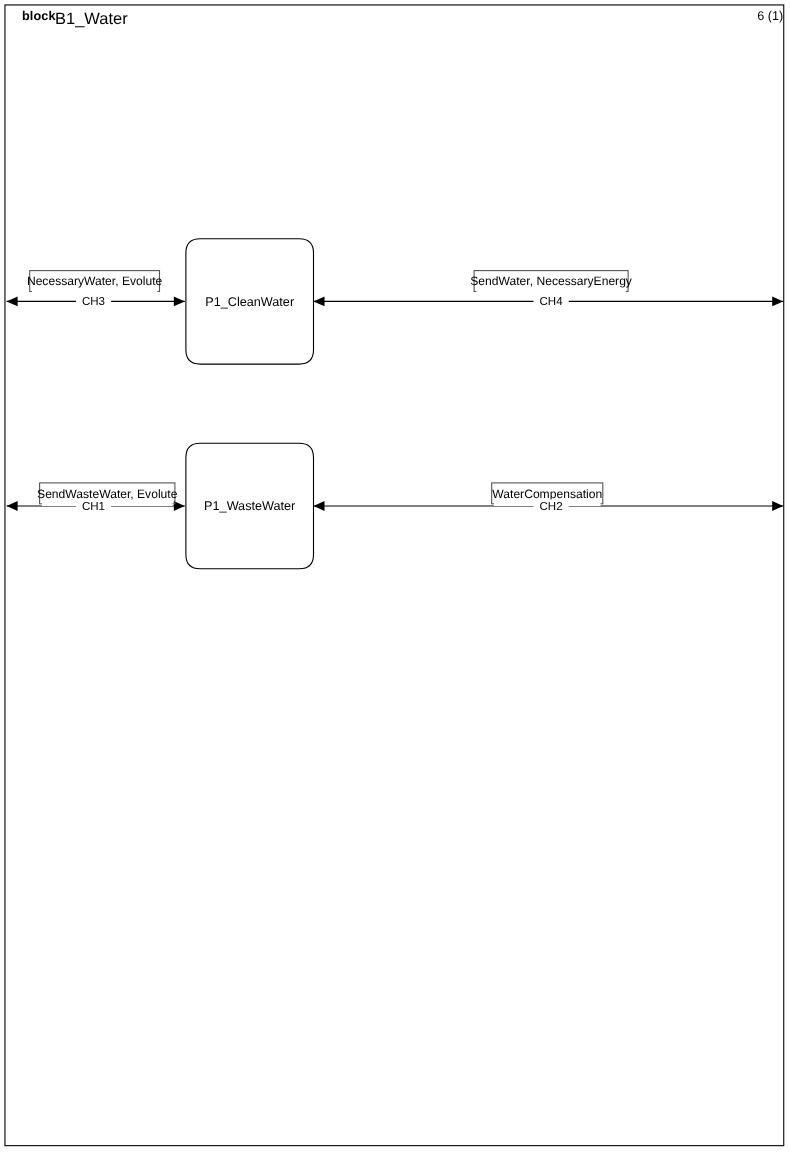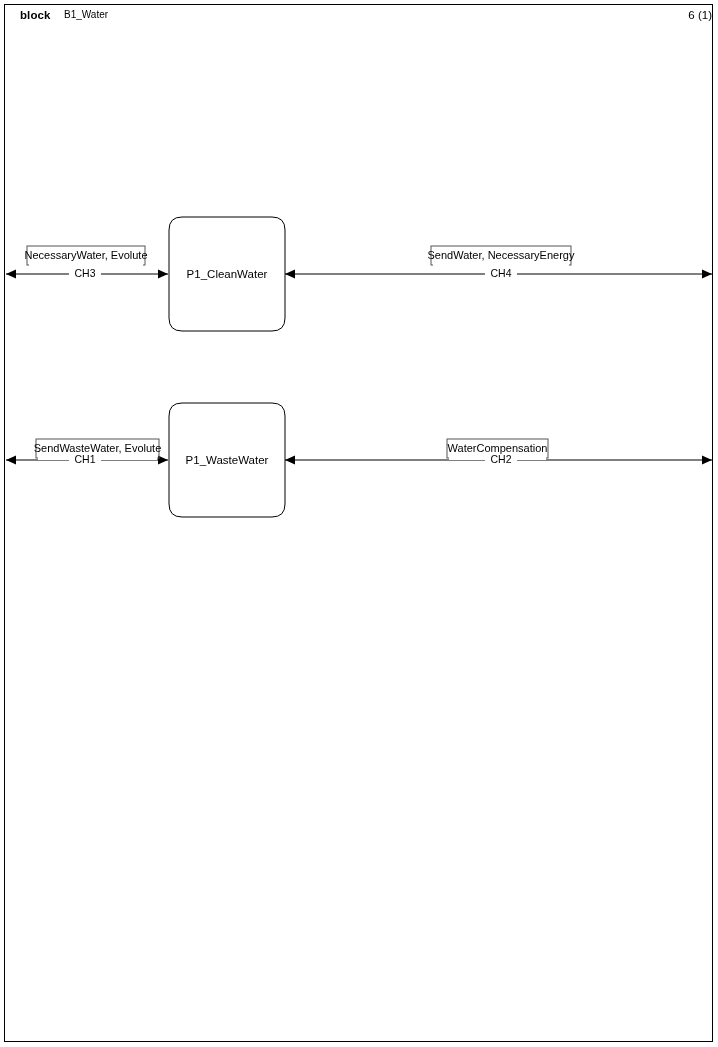--- a/index.html
+++ b/index.html
@@ -47,23 +47,23 @@
     position: absolute;
     left: 20px;
     top: 9px;
     font-size: 11.5px;
     font-weight: bold;
     letter-spacing: 0.1px;
     white-space: nowrap;
   }
   #header-name {
     position: absolute;
-    left: 64px;
+    left: 50px;
     top: 9px;
-    font-size: 10px;
+    font-size: 15px;
     white-space: nowrap;
   }
   #header-page {
     position: absolute;
     right: 14px;
     top: 9px;
     font-size: 11.5px;
     white-space: nowrap;
   }
 

